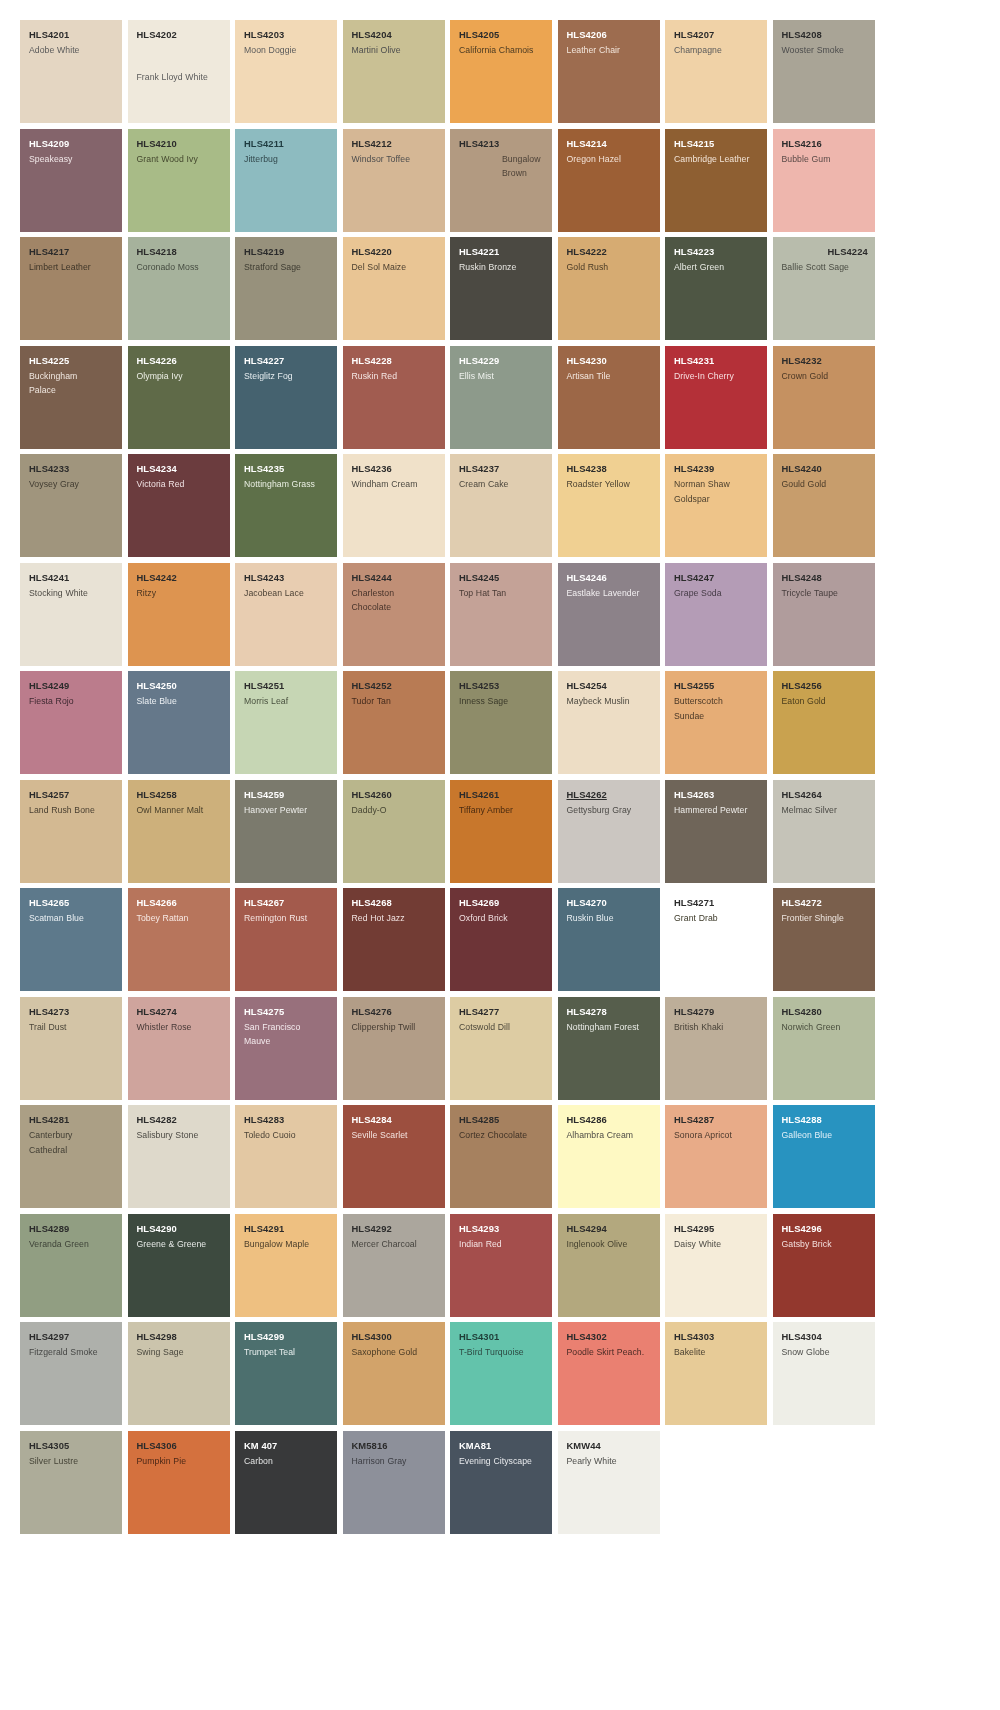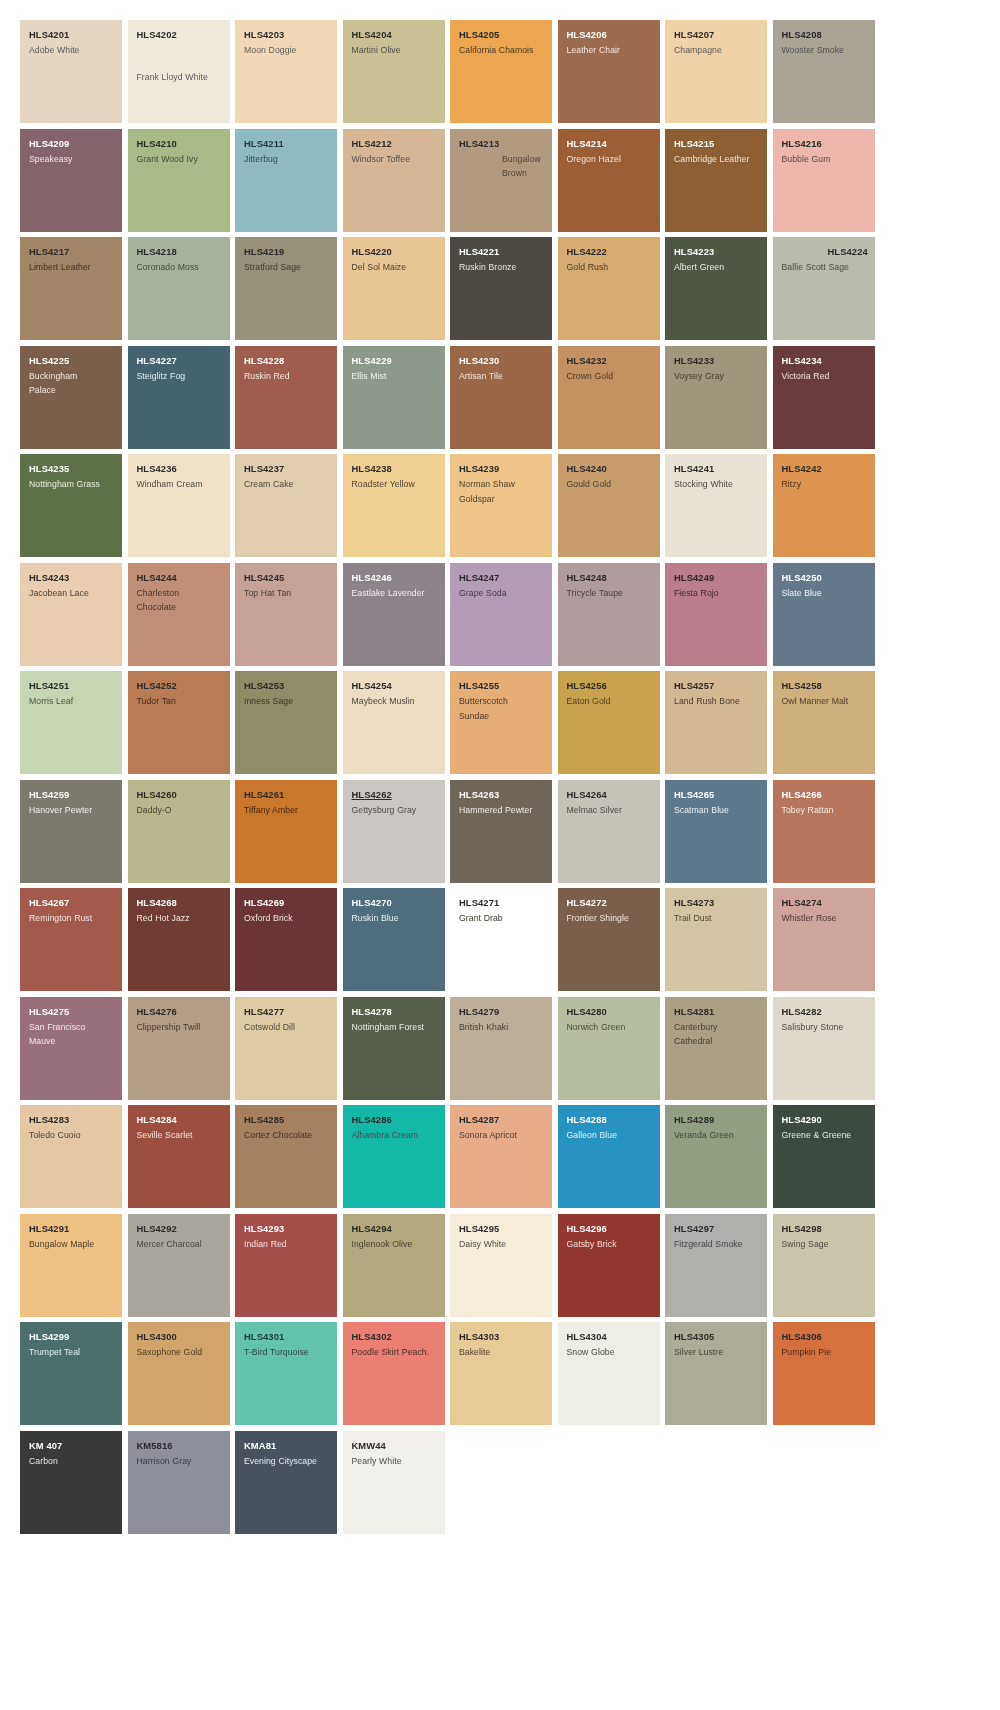--- a/index.html
+++ b/index.html
@@ -196,20 +196,26 @@
           <span class="nm-line">Ballie Scott Sage</span>
         </div>
       </div>
       <div class="swatch" style="background: rgb(122, 95, 77);">
         <div class="swatch-code" style="color: rgb(255, 255, 255);">HLS4225</div>
         <div class="swatch-name" style="color: rgb(240, 231, 224);">
           <span class="nm-line">Buckingham</span>
           <span class="nm-line">Palace</span>
         </div>
       </div>
+      <div class="swatch" style="background: rgb(95, 106, 72);">
+        <div class="swatch-code" style="color: rgb(255, 255, 255);">HLS4226</div>
+        <div class="swatch-name" style="color: rgb(236, 238, 229);">
+          <span class="nm-line">Olympia Ivy</span>
+        </div>
+      </div>
       <div class="swatch" style="background: rgb(69, 98, 111);">
         <div class="swatch-code" style="color: rgb(255, 255, 255);">HLS4227</div>
         <div class="swatch-name" style="color: rgb(229, 236, 239);">
           <span class="nm-line">Steiglitz Fog</span>
         </div>
       </div>
       <div class="swatch" style="background: rgb(161, 92, 80);">
         <div class="swatch-code" style="color: rgb(255, 255, 255);">HLS4228</div>
         <div class="swatch-name" style="color: rgb(244, 230, 227);">
           <span class="nm-line">Ruskin Red</span>
@@ -218,20 +224,26 @@
       <div class="swatch" style="background: rgb(141, 154, 139);">
         <div class="swatch-code" style="color: rgb(255, 255, 255);">HLS4229</div>
         <div class="swatch-name" style="color: rgb(240, 243, 239);">
           <span class="nm-line">Ellis Mist</span>
         </div>
       </div>
       <div class="swatch" style="background: rgb(156, 103, 71);">
         <div class="swatch-code" style="color: rgb(255, 255, 255);">HLS4230</div>
         <div class="swatch-name" style="color: rgb(243, 232, 224);">
           <span class="nm-line">Artisan Tile</span>
+        </div>
+      </div>
+      <div class="swatch" style="background: rgb(180, 48, 56);">
+        <div class="swatch-code" style="color: rgb(255, 255, 255);">HLS4231</div>
+        <div class="swatch-name" style="color: rgb(247, 223, 224);">
+          <span class="nm-line">Drive-In Cherry</span>
         </div>
       </div>
       <div class="swatch" style="background: rgb(197, 145, 97);">
         <div class="swatch-code" style="color: rgb(43, 43, 43);">HLS4232</div>
         <div class="swatch-name" style="color: rgb(74, 55, 37);">
           <span class="nm-line">Crown Gold</span>
         </div>
       </div>
       <div class="swatch" style="background: rgb(160, 149, 125);">
         <div class="swatch-code" style="color: rgb(43, 43, 43);">HLS4233</div>
@@ -549,21 +561,21 @@
         <div class="swatch-name" style="color: rgb(244, 228, 224);">
           <span class="nm-line">Seville Scarlet</span>
         </div>
       </div>
       <div class="swatch" style="background: rgb(166, 129, 95);">
         <div class="swatch-code" style="color: rgb(43, 43, 43);">HLS4285</div>
         <div class="swatch-name" style="color: rgb(63, 50, 38);">
           <span class="nm-line">Cortez Chocolate</span>
         </div>
       </div>
-      <div class="swatch" style="background: #14b8a6;">
+      <div class="swatch" style="background: #fef9c3;">
         <div class="swatch-code" style="color: rgb(43, 43, 43);">HLS4286</div>
         <div class="swatch-name" style="color: rgb(77, 75, 69);">
           <span class="nm-line">Alhambra Cream</span>
         </div>
       </div>
       <div class="swatch" style="background: rgb(232, 171, 136);">
         <div class="swatch-code" style="color: rgb(43, 43, 43);">HLS4287</div>
         <div class="swatch-name" style="color: rgb(75, 57, 45);">
           <span class="nm-line">Sonora Apricot</span>
         </div>

